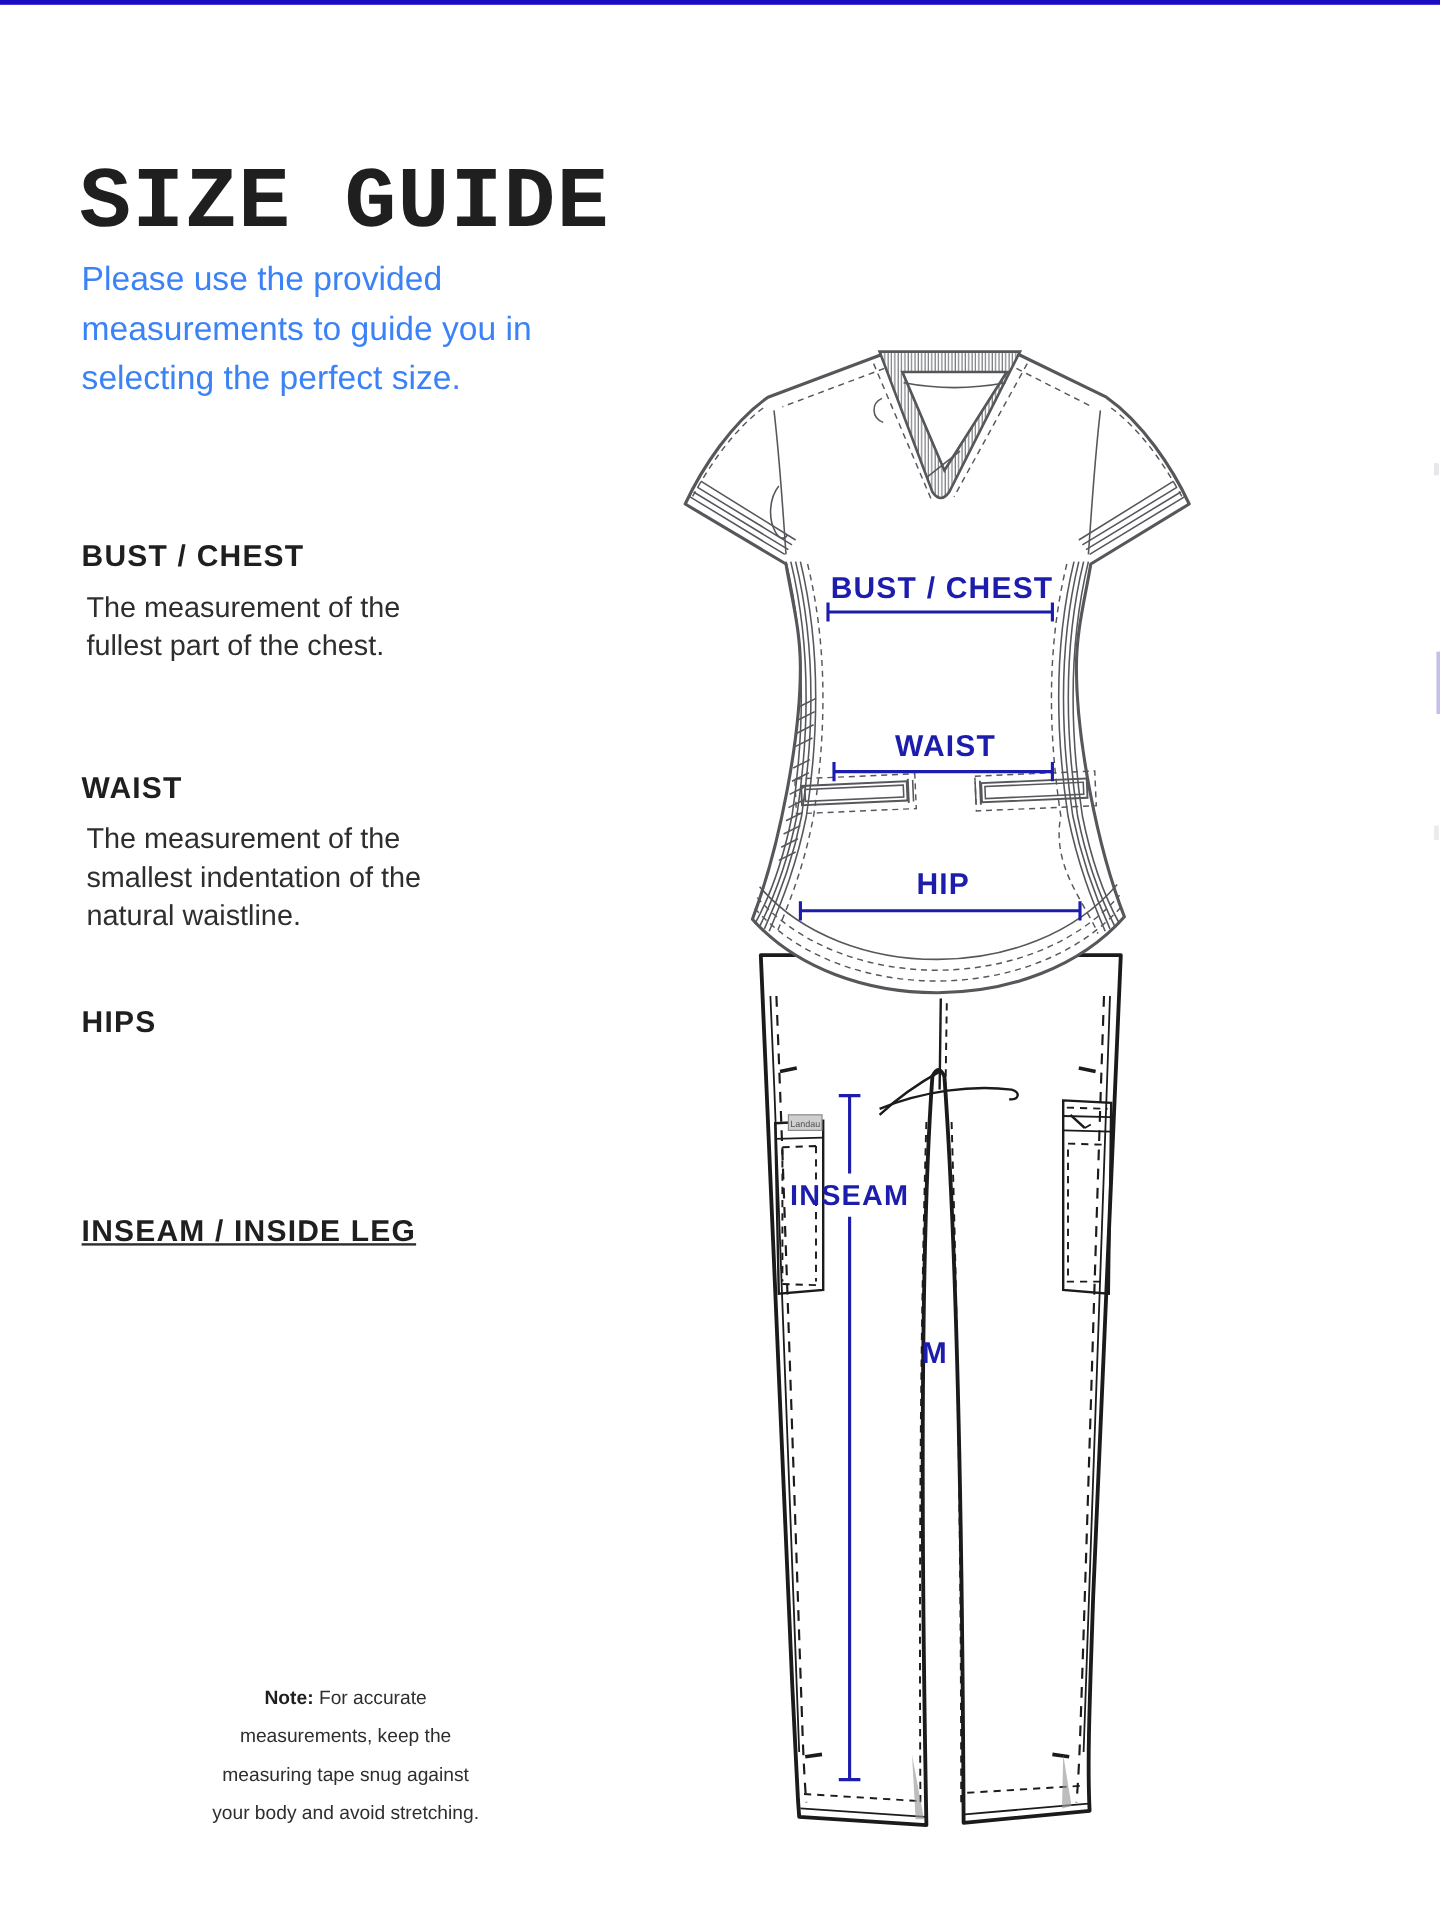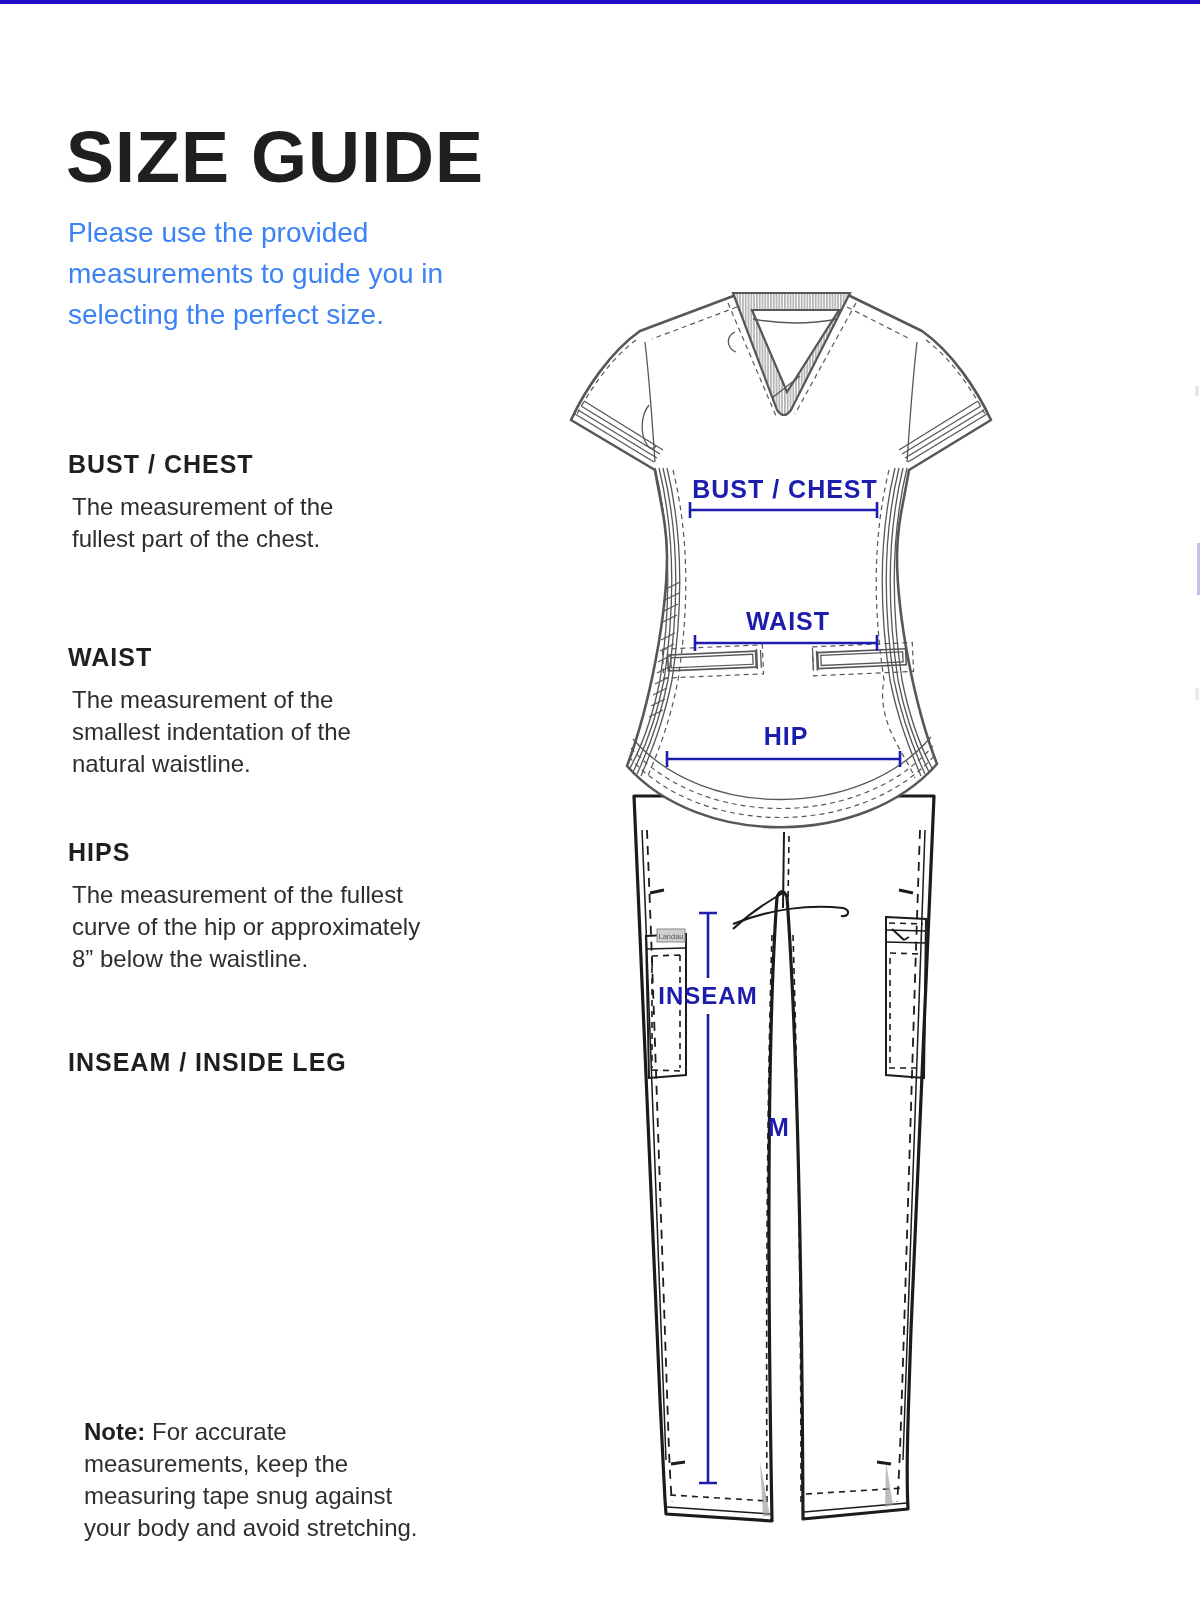--- a/index.html
+++ b/index.html
@@ -8,36 +8,36 @@
     --gray:#56575b;
     --ink:#1b1b1c;
   }
   html,body{margin:0;padding:0;}
   body{
     width:1200px;height:1600px;position:relative;background:#fff;
     font-family:"Liberation Sans",sans-serif;color:#2e2e2e;overflow:hidden;
   }
   .top-border{position:absolute;left:0;top:0;width:1200px;height:4px;background:var(--accent);}
   .page-title{
-    position:absolute;left:66px;top:68px;font-size:72px;font-weight:bold;
-    letter-spacing:1px;color:#1f1f1f;white-space:pre-line;
+    position:absolute;left:66px;top:80px;font-size:72px;font-weight:bold;
+    letter-spacing:1px;color:#1f1f1f;white-space:pre-line;font-family:Liberation Mono, monospace;
   }
   .intro{
     position:absolute;left:68px;top:184px;font-size:28px;line-height:41px;
     color:#3b82f6;white-space:pre-line;width:520px;
   }
   .section{position:absolute;left:68px;width:440px;}
   .section h3{
     margin:0 0 12px 0;font-size:25px;font-weight:bold;letter-spacing:1px;color:#1f1f1f;
   }
   .section p{margin:4px;font-size:24px;line-height:32px;color:#2e2e2e;white-space:pre-line;}
-  .s1{top:450px;} .s2{top:643px;} .s3{top:838px;} .s4{top:1048px;}
+  .s1{top:450px;} .s2{top:643px;} .s3{top:838px;} .s4{top:1012px;text-decoration:underline;}
   .note{
-    position:absolute;left:68px;top:1400px;width:440px;margin:16px;
-    font-size:24px;line-height:32px;color:#2e2e2e;white-space:pre-line;
+    position:absolute;left:68px;top:1400px;width:440px;margin:0;
+    font-size:16px;line-height:32px;color:#2e2e2e;white-space:pre-line;text-align:center;
   }
   .note b{font-weight:bold;color:#1f1f1f;}
   svg.diagram{position:absolute;left:0;top:0;}
   svg .fillw{fill:#ffffff;}
   svg .g2{stroke:var(--gray);stroke-width:2.6;fill:#fff;stroke-linejoin:round;}
   svg .g1{stroke:var(--gray);stroke-width:1.3;fill:none;}
   svg .g15{stroke:var(--gray);stroke-width:1.6;fill:none;}
   svg .gd{stroke:var(--gray);stroke-width:1.2;fill:none;stroke-dasharray:5 4;}
   svg .p3{stroke:var(--ink);stroke-width:3.2;fill:#fff;stroke-linejoin:round;}
   svg .p2{stroke:var(--ink);stroke-width:2;fill:none;}
@@ -70,23 +70,20 @@
 
 <div class="section s2">
   <h3>WAIST</h3>
   <p>The measurement of the
 smallest indentation of the
 natural waistline.</p>
 </div>
 
 <div class="section s3">
   <h3>HIPS</h3>
-  <p>The measurement of the fullest
-curve of the hip or approximately
-8” below the waistline.</p>
 </div>
 
 <div class="section s4">
   <h3>INSEAM / INSIDE LEG</h3>
 </div>
 
 <p class="note"><b>Note:</b><span> For accurate
 measurements, keep the
 measuring tape snug against
 your body and avoid stretching.</span></p>

